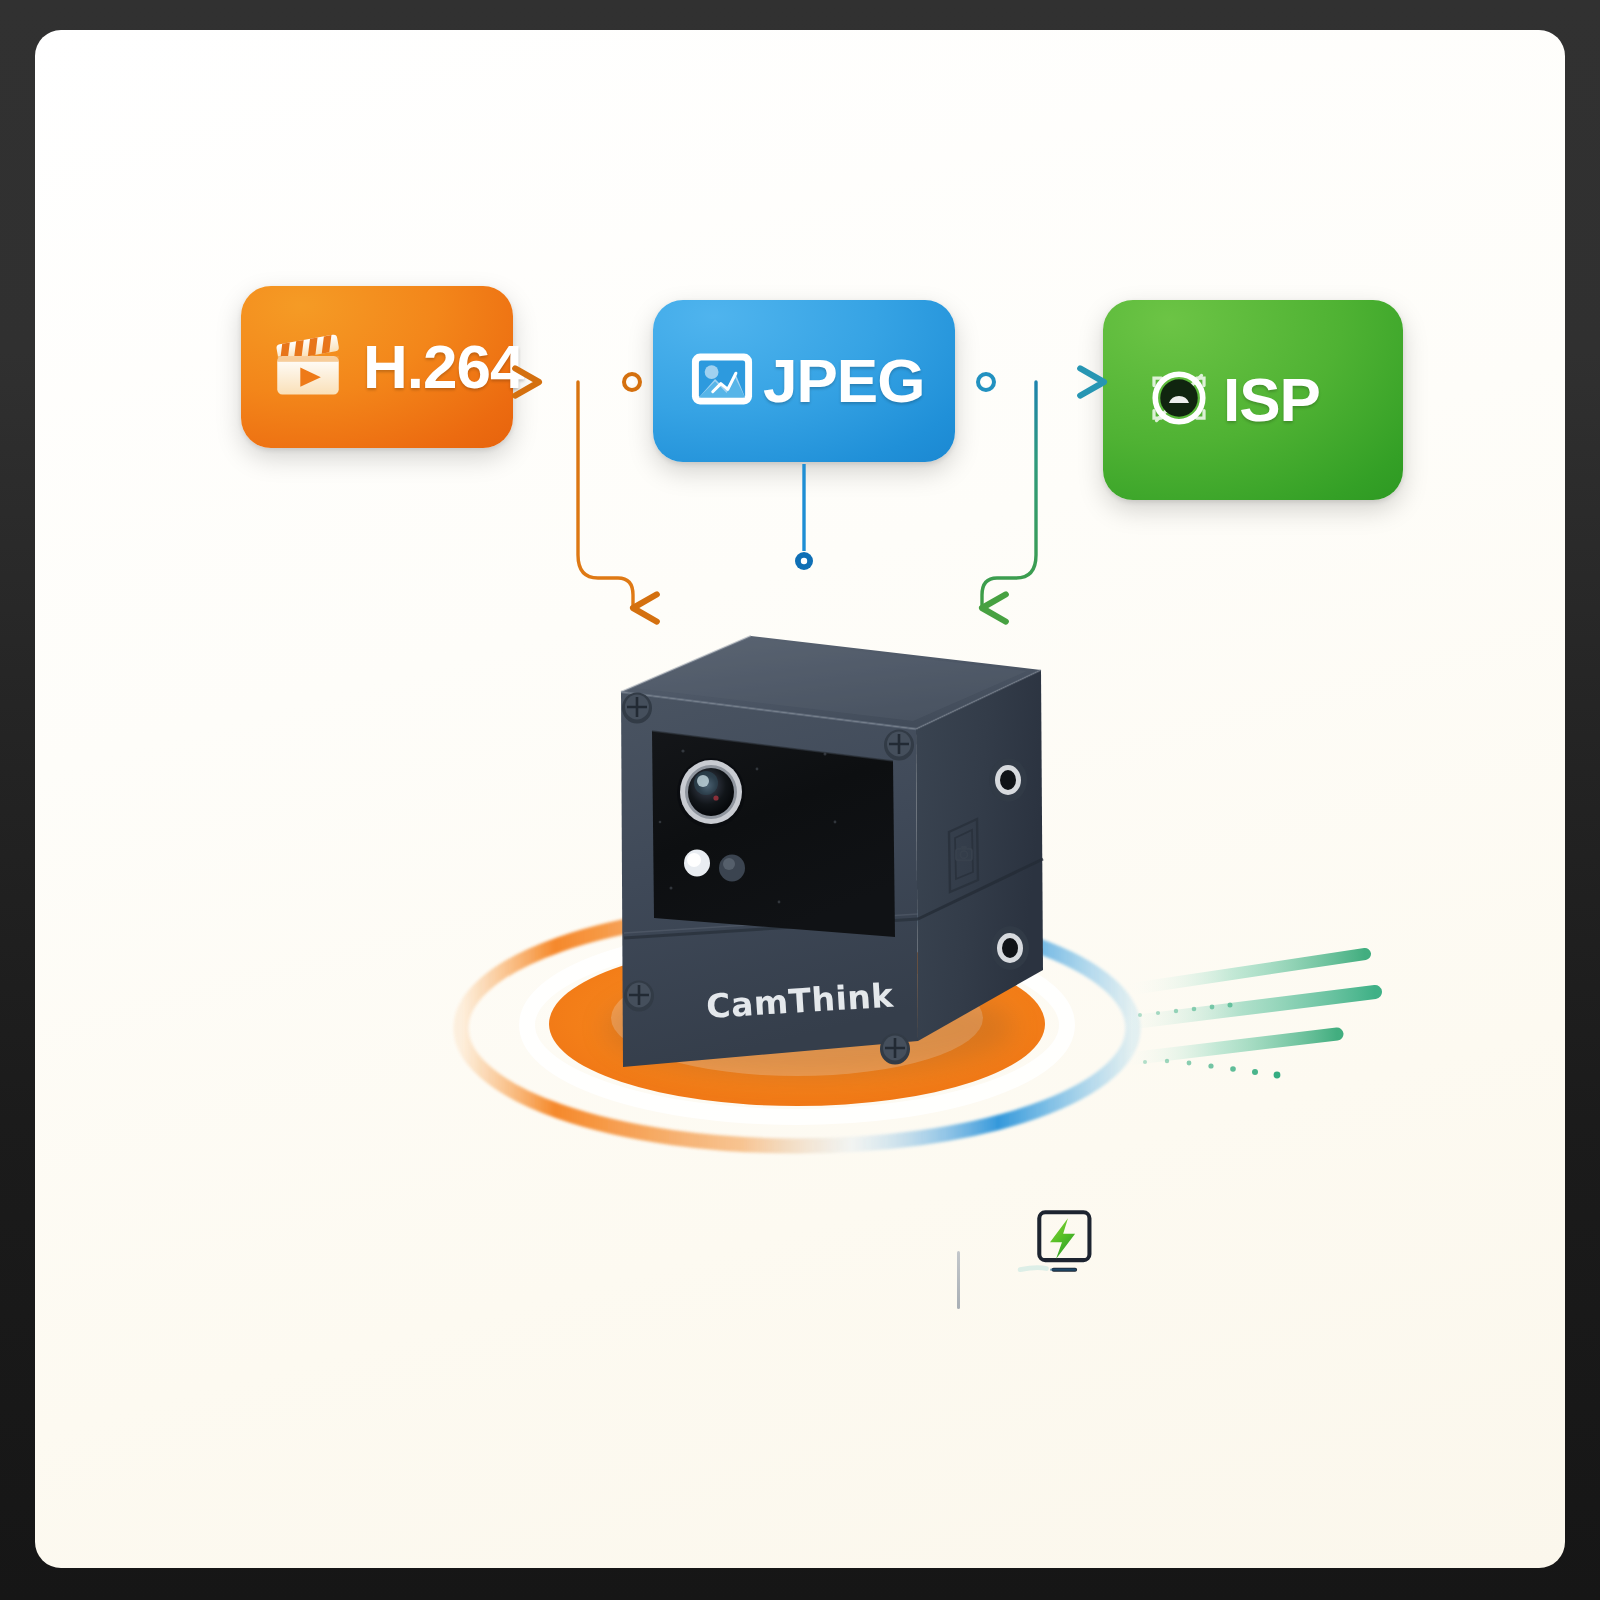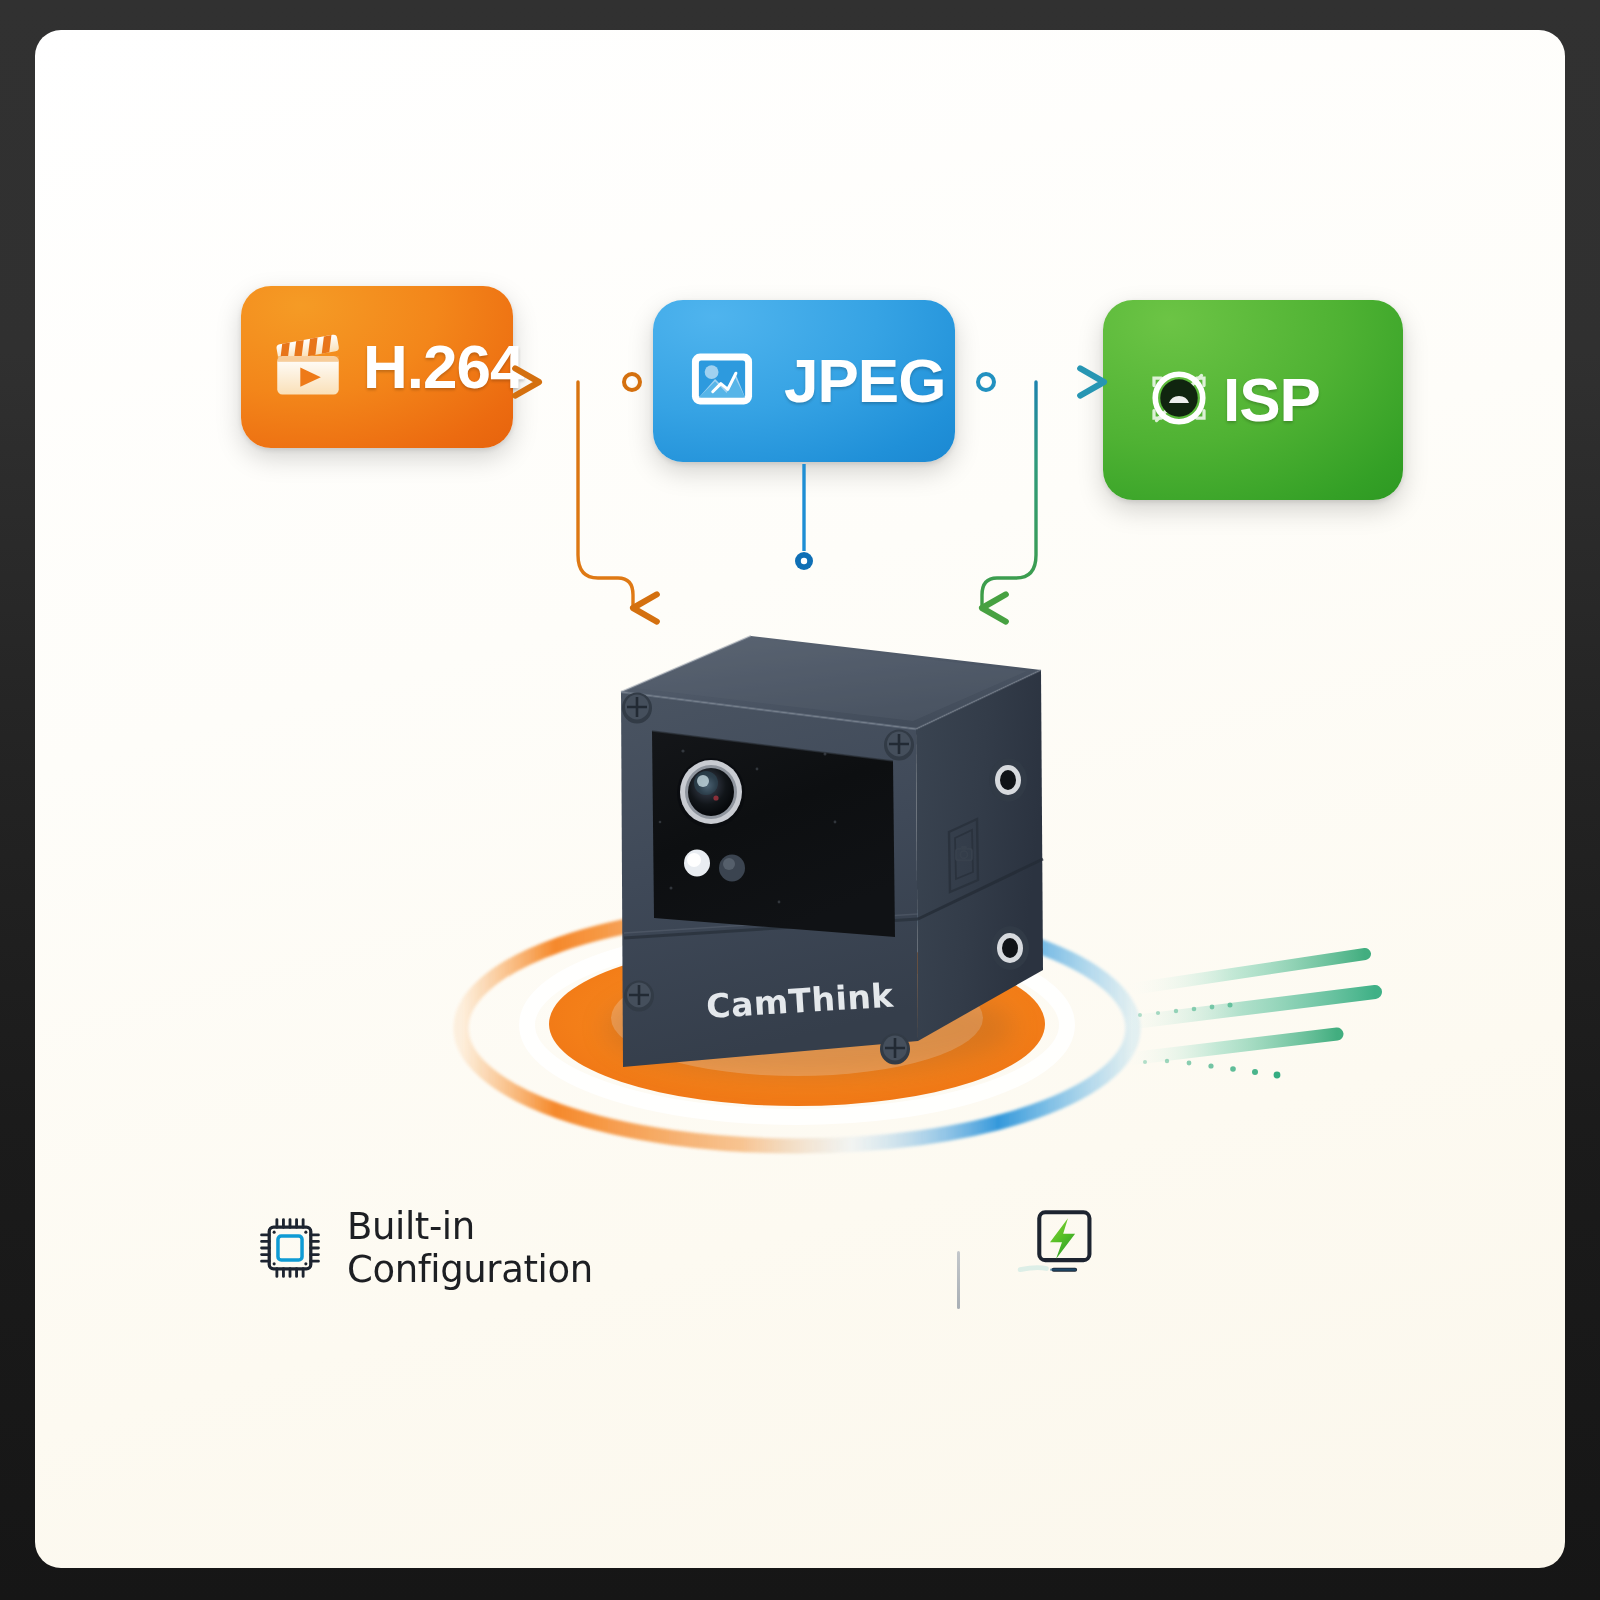--- a/index.html
+++ b/index.html
@@ -36,21 +36,21 @@
     font-size:62px; line-height:1;
   }
   #badge-h264{
     left:170px; top:256px; width:272px; height:162px;
     background:radial-gradient(120% 130% at 22% 12%, #f59b25 0%, #f3861a 42%, #ec6b10 78%, #e4600c 100%);
     padding-left:26px; gap:14px;margin-left:36px;
   }
   #badge-jpeg{
     left:618px; top:270px; width:302px; height:162px;
     background:radial-gradient(120% 130% at 20% 10%, #4fb4ee 0%, #36a3e4 45%, #2090d8 80%, #1a86d0 100%);
-    padding-left:32px; gap:25px;
+    padding-left:32px; gap:4px;
   }
   #badge-isp{
     left:1068px; top:270px; width:300px; height:200px;
     background:radial-gradient(120% 130% at 22% 10%, #6cc445 0%, #4fb233 48%, #34a026 82%, #2b9621 100%);
     padding-left:36px; gap:4px;
   }
   .badge-glow{
     position:absolute; border-radius:46px; filter:blur(26px); opacity:.33; z-index:-1;
   }
 
@@ -376,40 +376,20 @@
           <circle cx="11" cy="12" r="5" fill="none" stroke="#39424e" stroke-width="2.2"></circle>
         </g>
       </g>
 
       <text x="672" y="988" transform="rotate(-3.5 672 988)" font-family="'DejaVu Sans', sans-serif" font-size="33" font-weight="bold" letter-spacing="0.5" fill="#f2f5f8" opacity=".93" id="brand-text">CamThink</text>
     </g>
   </svg>
 
   <div class="features">
 
-    <div class="feature" id="feat-builtin">
-      <span class="ficon">
-        <svg width="70" height="70" viewBox="0 0 64 64">
-          <g stroke="#1d2430" stroke-width="2.6" stroke-linecap="round">
-            <path d="M20 6 v7 M26 6 v7 M32 6 v7 M38 6 v7 M44 6 v7"></path>
-            <path d="M20 51 v7 M26 51 v7 M32 51 v7 M38 51 v7 M44 51 v7"></path>
-            <path d="M6 20 h7 M6 26 h7 M6 32 h7 M6 38 h7 M6 44 h7"></path>
-            <path d="M51 20 h7 M51 26 h7 M51 32 h7 M51 38 h7 M51 44 h7"></path>
-          </g>
-          <rect x="13" y="13" width="38" height="38" rx="4" fill="none" stroke="#1d2430" stroke-width="3"></rect>
-          <rect x="21" y="21" width="22" height="22" rx="3" fill="none" stroke="#0f9bd4" stroke-width="3.2"></rect>
-          <circle cx="17.5" cy="17.5" r="1.4" fill="#1d2430"></circle>
-          <circle cx="46.5" cy="17.5" r="1.4" fill="#1d2430"></circle>
-          <circle cx="17.5" cy="46.5" r="1.4" fill="#1d2430"></circle>
-          <circle cx="46.5" cy="46.5" r="1.4" fill="#1d2430"></circle>
-        </svg>
-      </span>
-      <span class="ftext">Built-in
-Configuration</span>
-    </div>
 
 
     <div class="fdivider"></div>
 
     <div class="feature" id="feat-highperf">
       <span class="ficon" style="flex:0 0 86px;width:86px;height:80px;">
         <svg width="86" height="80" viewBox="0 0 72 64">
           <defs>
             <linearGradient id="boltG" x1="0" y1="0" x2="0.6" y2="1">
               <stop offset="0" stop-color="#8fd437"></stop>

